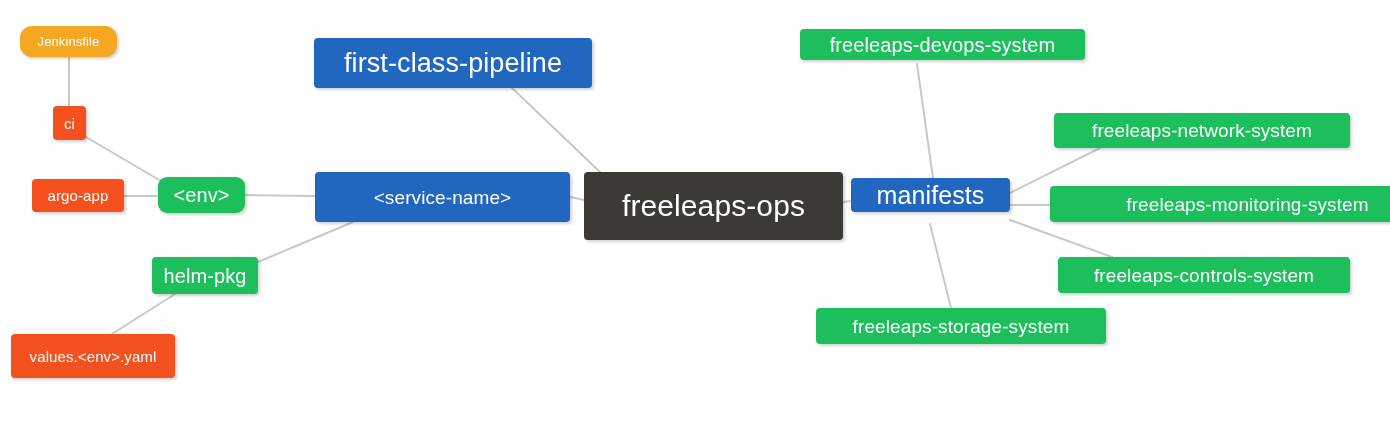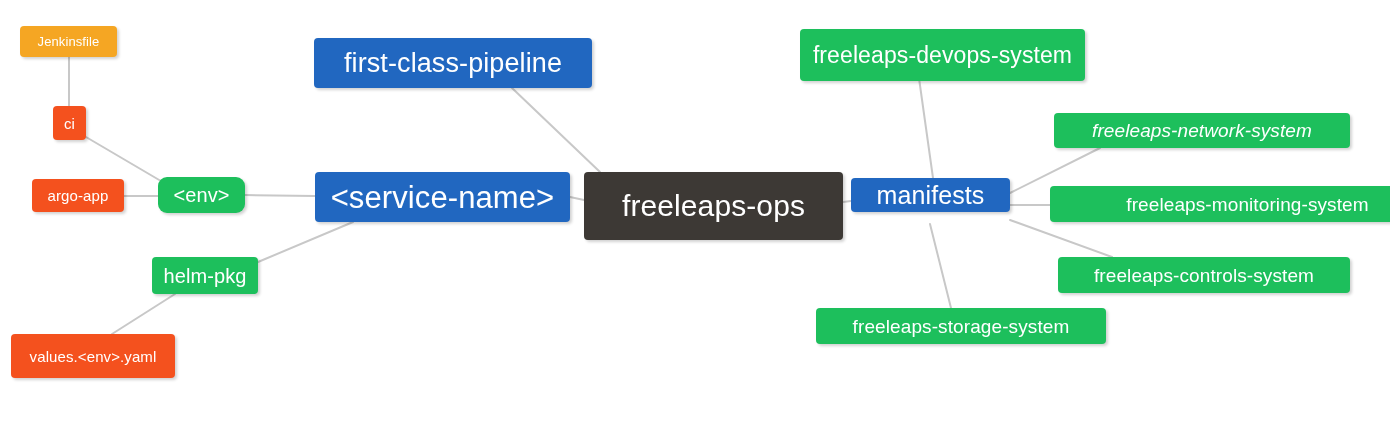--- a/index.html
+++ b/index.html
@@ -20,21 +20,21 @@
     white-space:nowrap;
     border-radius:4px;
     box-shadow:2px 2px 3px rgba(0,0,0,0.18);
     letter-spacing:0.1px;
     line-height:1;
     user-select:none;
   }
   .n-root{background:#3d3935;}
   .n-blue{background:#2167c0;}
   .n-green{background:#1dbf5c;}
-  .n-orange{background:#f5a623;}
+  .n-orange{background:#f5a623;border-radius:12px;}
   .n-red{background:#f4511e;}
 </style>
 </head>
 <body>
 
 <div id="canvas">
   <svg id="edges" width="1390" height="421" viewBox="0 0 1390 421">
       <line x1="600" y1="172" x2="512" y2="88" stroke="#c8c8c8" stroke-width="2" stroke-linecap="round"></line>
       <line x1="584" y1="200" x2="570" y2="197" stroke="#c8c8c8" stroke-width="2" stroke-linecap="round"></line>
       <line x1="843" y1="202" x2="851" y2="201" stroke="#c8c8c8" stroke-width="2" stroke-linecap="round"></line>
@@ -51,22 +51,22 @@
       <line x1="930" y1="224" x2="951" y2="308" stroke="#c8c8c8" stroke-width="2" stroke-linecap="round"></line>
     </svg>
   <div id="node-layer">
       <div class="node n-orange" style="left: 20px; top: 26px; width: 97px; height: 31px; font-size: 13px;">Jenkinsfile</div>
       <div class="node n-red" style="left: 53px; top: 106px; width: 33px; height: 34px; font-size: 15px;">ci</div>
       <div class="node n-red" style="left: 32px; top: 179px; width: 92px; height: 33px; font-size: 15px;">argo-app</div>
       <div class="node n-green" style="left: 158px; top: 177px; width: 87px; height: 36px; font-size: 20px; border-radius: 9px;">&lt;env&gt;</div>
       <div class="node n-green" style="left: 152px; top: 257px; width: 106px; height: 37px; font-size: 20px;">helm-pkg</div>
       <div class="node n-red" style="left: 11px; top: 334px; width: 164px; height: 44px; font-size: 15px;">values.&lt;env&gt;.yaml</div>
       <div class="node n-blue" style="left: 314px; top: 38px; width: 278px; height: 50px; font-size: 27px;">first-class-pipeline</div>
-      <div class="node n-blue" style="left: 315px; top: 172px; width: 255px; height: 50px; font-size: 31px;">&lt;service-name&gt;</div>
+      <div class="node n-blue" style="left: 315px; top: 172px; width: 255px; height: 50px; font-size: 19px;">&lt;service-name&gt;</div>
       <div class="node n-root" style="left: 584px; top: 172px; width: 259px; height: 68px; font-size: 30px;">freeleaps-ops</div>
       <div class="node n-blue" style="left: 851px; top: 178px; width: 159px; height: 34px; font-size: 25px;">manifests</div>
-      <div class="node n-green" style="left: 800px; top: 29px; width: 285px; height: 52px; font-size: 23px;">freeleaps-devops-system</div>
-      <div class="node n-green" style="left: 1054px; top: 113px; width: 296px; height: 35px; font-size: 19px; font-style: italic;">freeleaps-network-system</div>
+      <div class="node n-green" style="left: 800px; top: 29px; width: 285px; height: 31px; font-size: 20px;">freeleaps-devops-system</div>
+      <div class="node n-green" style="left: 1054px; top: 113px; width: 296px; height: 35px; font-size: 19px;">freeleaps-network-system</div>
       <div class="node n-green" style="left: 1050px; top: 186px; width: 395px; height: 36px; font-size: 19px;">freeleaps-monitoring-system</div>
       <div class="node n-green" style="left: 1058px; top: 257px; width: 292px; height: 36px; font-size: 19px;">freeleaps-controls-system</div>
       <div class="node n-green" style="left: 816px; top: 308px; width: 290px; height: 36px; font-size: 19px;">freeleaps-storage-system</div>
     </div>
 </div>
 
 </body></html>

